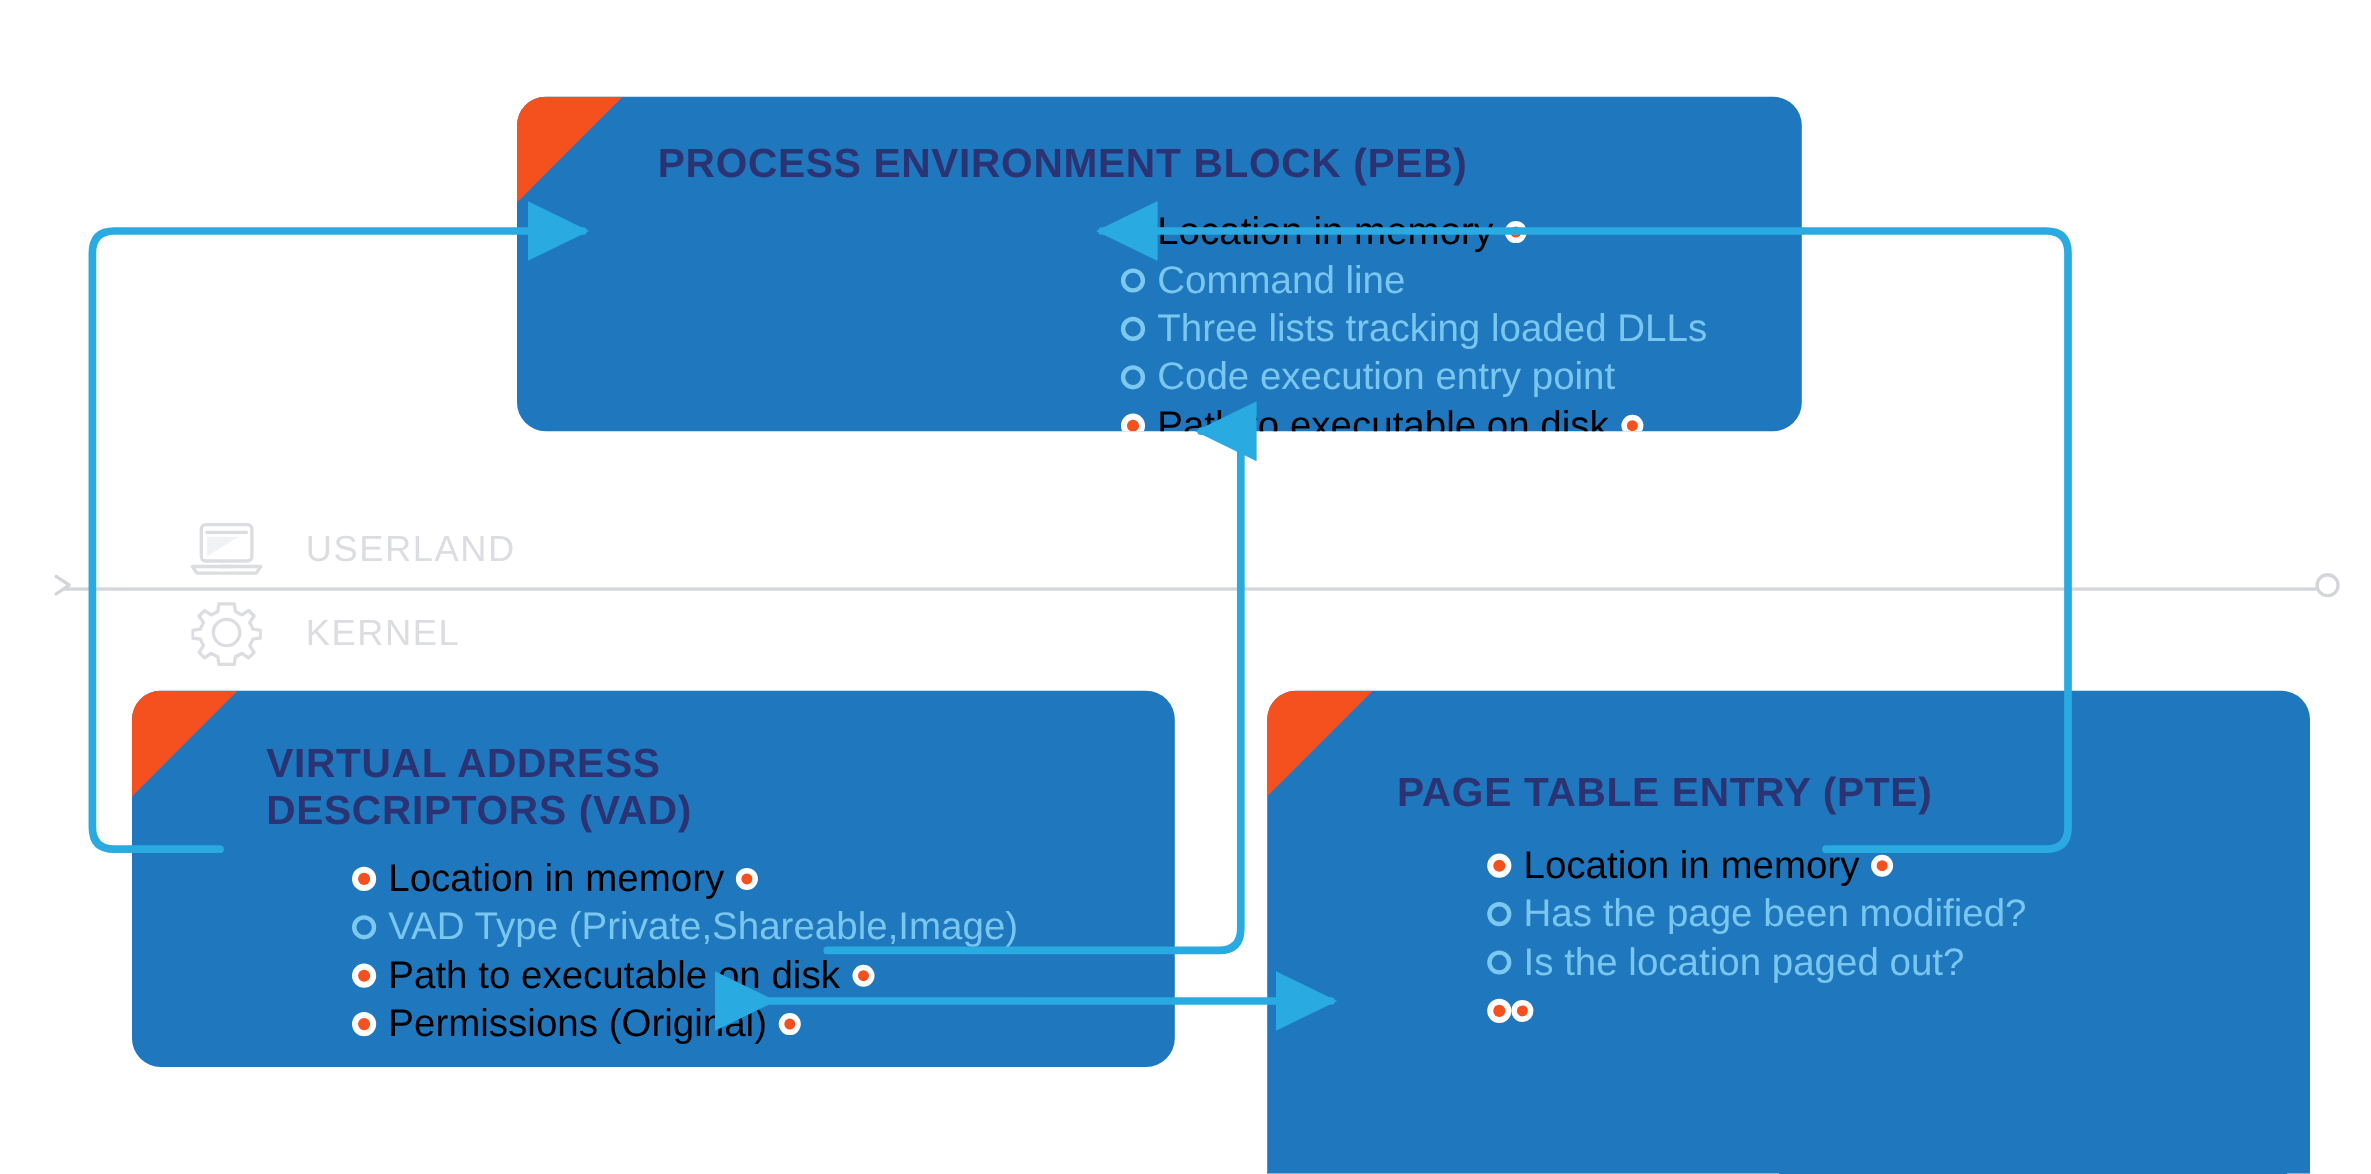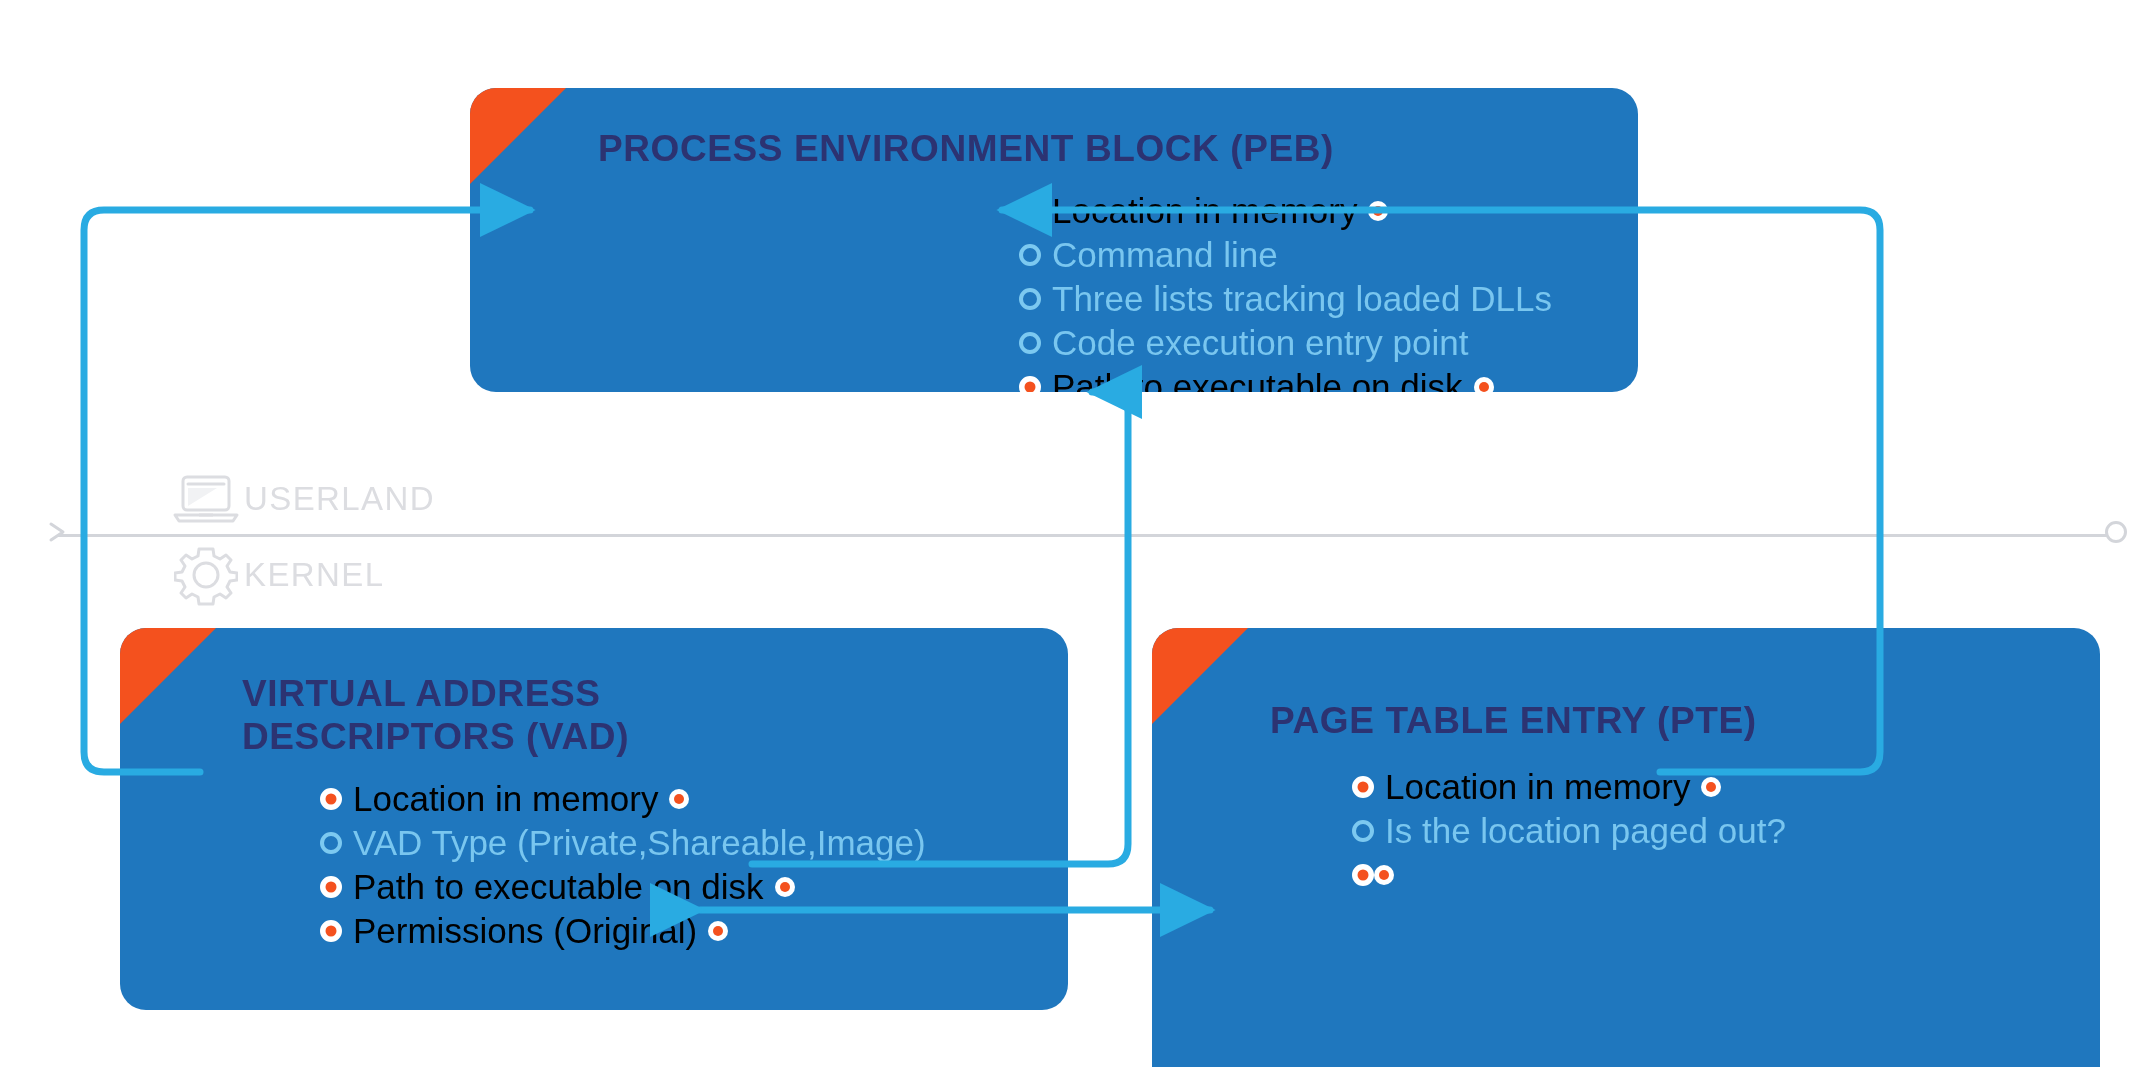--- a/index.html
+++ b/index.html
@@ -52,20 +52,21 @@
     left: 48px;
     top: 521px;
     width: 20px;
     height: 22px;
   }
 
   .zone-label {
     position: absolute;
     display: flex;
     align-items: center;
+    gap: 34px;
   }
   .zone-userland { left: 168px; top: 468px; }
   .zone-kernel   { left: 168px; top: 544px; }
   .zone-label .zone-icon {
     width: 76px;
     height: 62px;
     display: flex;
     align-items: center;
     justify-content: center;
   }
@@ -181,21 +182,21 @@
   }
   #card-peb .card-list {
     margin: 18px 0 0 549px;
   }
 
   
   #card-vad {
     left: 120px;
     top: 628px;
     width: 948px;
-    height: 382px;
+    height: 342px;
   }
   #card-vad .card-title {
     margin: 45px 0 0 122px;
     width: 640px;
   }
   #card-vad .card-list {
     margin: 18px 0 0 200px;
   }
 
   
@@ -311,20 +312,24 @@
     <div class="card-corner"></div>
     <div class="card-title">PAGE TABLE ENTRY (PTE)</div>
     <ul class="card-list">
       <li class="item-active">
         <span class="bullet filled"></span>
         <span class="item-text">Location in memory</span>
         <span class="end-dot"></span>
       </li>
       <li class="item-dim">
         <span class="bullet hollow"></span>
+        <span class="item-text">Has the page been modified?</span>
+      </li>
+      <li class="item-dim">
+        <span class="bullet hollow"></span>
         <span class="item-text">Is the location paged out?</span>
       </li>
       <li class="item-active">
         <span class="bullet filled"></span>
         <span class="end-dot"></span>
       </li>
     </ul>
   </div>
 
   <svg id="connectors" viewBox="0 0 2155 1067">

